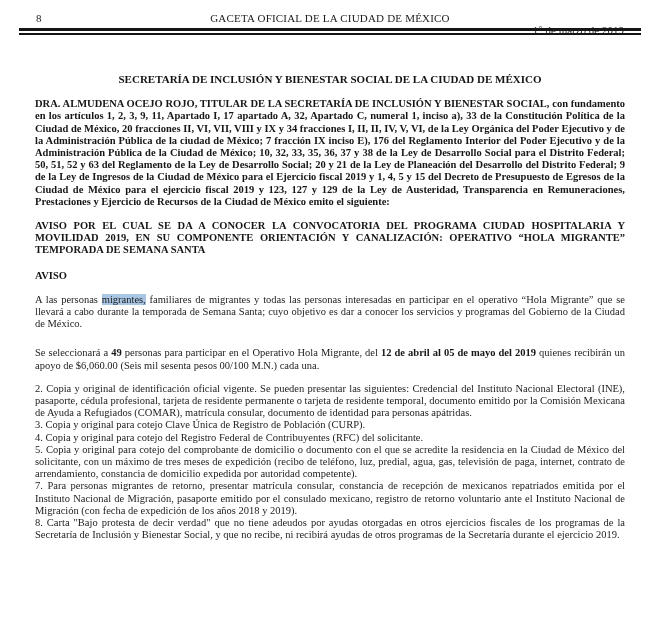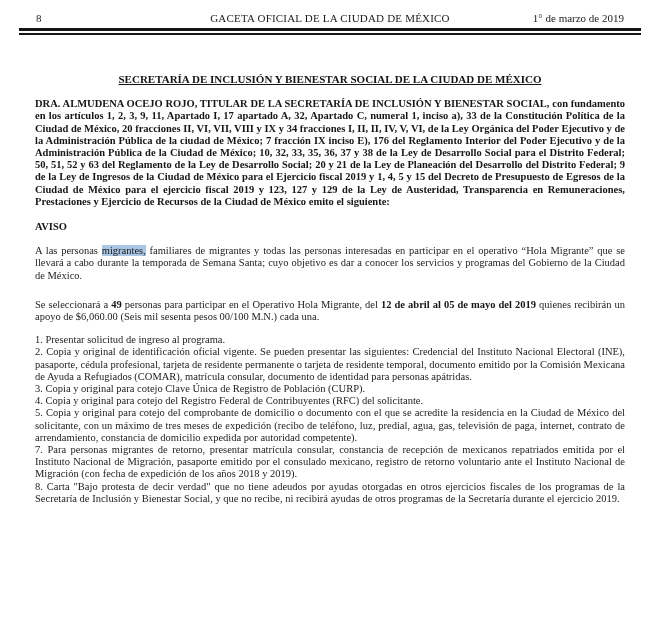--- a/index.html
+++ b/index.html
@@ -16,38 +16,37 @@
   
   .hdr {
     position: relative;
     margin: 11px 36px 0 36px;
     height: 14px;
     font-size: 11px;
     line-height: 14px;
   }
   .hdr .pgnum { position: absolute; left: 0; top: 0; }
   .hdr .gtitle { display: block; text-align: center; letter-spacing: 0.2px; }
-  .hdr .hdate { position: absolute; right: 0; top: 0; }
+  .hdr .hdate { position: absolute; right: 0; top: 12px; }
 
   .rule {
     margin: 3px 19px 0 19px;
     height: 2px;
     border-top: 3px solid #151515;
     border-bottom: 2px solid #151515;
   }
 
   .content { margin: 0 35px; font-size: 10.5px; line-height: 12.2px; }
 
   .doc-title {
     margin: 38px 0 0 0;
     font-size: 11px;
     font-weight: bold;
     text-align: center;
     color: #141414;
-    text-decoration: underline;
   }
 
   p { margin: 0; }
   .just { text-align: justify; }
   .b { font-weight: bold; color: #161616; }
 
   .intro { margin-top: 13px; }
   .aviso { margin-top: 12px; }
   .heading { margin-top: 13px; font-weight: bold; color: #161616; }
   .p-bases1 { margin-top: 12px; }
@@ -71,30 +70,30 @@
   </div>
 
   <div class="rule"></div>
 
   <div class="content">
 
     <p class="doc-title">SECRETARÍA DE INCLUSIÓN Y BIENESTAR SOCIAL DE LA CIUDAD DE MÉXICO</p>
 
     <p class="intro just b">DRA. ALMUDENA OCEJO ROJO, TITULAR DE LA SECRETARÍA DE INCLUSIÓN Y BIENESTAR SOCIAL, con fundamento en los artículos 1, 2, 3, 9, 11, Apartado I, 17 apartado A, 32, Apartado C,  numeral 1, inciso a), 33 de la Constitución Política de la Ciudad de México, 20 fracciones II, VI, VII, VIII y IX y 34 fracciones I, II, II, IV, V, VI,  de la Ley Orgánica del Poder Ejecutivo y de la Administración Pública de la ciudad de México; 7 fracción IX inciso E), 176 del Reglamento Interior del Poder Ejecutivo y de la Administración Pública de la Ciudad de México; 10, 32, 33, 35, 36, 37 y 38 de la Ley de Desarrollo Social para el Distrito Federal; 50, 51, 52 y 63 del Reglamento de la Ley de Desarrollo Social; 20 y 21 de la Ley de Planeación del Desarrollo del Distrito Federal; 9 de la Ley de Ingresos de la Ciudad de México para el Ejercicio fiscal 2019 y 1, 4, 5 y 15 del Decreto de Presupuesto de Egresos de la Ciudad de México para el ejercicio fiscal 2019 y 123, 127 y 129 de la Ley de Austeridad, Transparencia en Remuneraciones, Prestaciones y Ejercicio de Recursos de la Ciudad de México emito el siguiente:</p>
 
+    <p class="aviso just b">AVISO POR EL CUAL SE DA A CONOCER LA CONVOCATORIA DEL PROGRAMA CIUDAD HOSPITALARIA Y MOVILIDAD 2019, EN SU COMPONENTE ORIENTACIÓN Y CANALIZACIÓN: OPERATIVO “HOLA MIGRANTE” TEMPORADA DE SEMANA SANTA</p>
 
     <p class="heading">AVISO</p>
 
     <p class="p-bases1 just"><span>A las personas </span><span class="hl" style="background: rgb(169, 198, 228);">migrantes,</span><span> familiares de migrantes y todas las personas interesadas en participar  en el operativo “Hola Migrante” que se llevará a cabo durante la temporada de Semana Santa;  cuyo objetivo es dar a conocer los servicios y programas del Gobierno de la Ciudad de México.</span></p>
 
     <p class="p-bases2 just"><span>Se seleccionará a </span><span class="b">49</span><span> personas para participar en el Operativo Hola Migrante, del </span><span class="b">12 de abril al 05 de mayo del 2019</span><span> quienes recibirán un apoyo de $6,060.00 (Seis mil sesenta pesos 00/100 M.N.) cada una.</span></p>
 
 
     <div class="req-list">
-      <p class="just">1. Presentar solicitud de ingreso al programa.</p>
       <p class="just">2. Copia y original de identificación oficial vigente. Se pueden presentar las siguientes: Credencial del Instituto Nacional Electoral (INE), pasaporte, cédula profesional, tarjeta de residente permanente o tarjeta de residente temporal, documento emitido por la Comisión Mexicana de Ayuda a Refugiados (COMAR), matrícula consular, documento de identidad para personas apátridas.</p>
       <p class="just">3. Copia y original para cotejo Clave Única de Registro de Población (CURP).</p>
       <p class="just">4. Copia y original para cotejo del Registro Federal de Contribuyentes (RFC) del solicitante.</p>
       <p class="just">5. Copia y original para cotejo del comprobante de domicilio o documento con el que se acredite la residencia en la Ciudad de México del solicitante, con un máximo de tres meses de expedición (recibo de teléfono, luz, predial, agua, gas, televisión de paga, internet, contrato de arrendamiento, constancia de domicilio expedida por autoridad competente).</p>
       <p class="just">7. Para personas migrantes de retorno, presentar matrícula consular, constancia de recepción de mexicanos repatriados emitida por el Instituto Nacional de Migración, pasaporte emitido por el consulado mexicano, registro de retorno voluntario ante el Instituto Nacional de Migración (con fecha de expedición de los años 2018 y 2019).</p>
       <p class="just">8. Carta "Bajo protesta de decir verdad" que no tiene adeudos por ayudas otorgadas en otros ejercicios fiscales de los programas de la Secretaría de Inclusión y Bienestar Social, y que no recibe, ni recibirá ayudas de otros programas de la Secretaría durante el ejercicio 2019.</p>
     </div>
 
   </div>
 </div>

